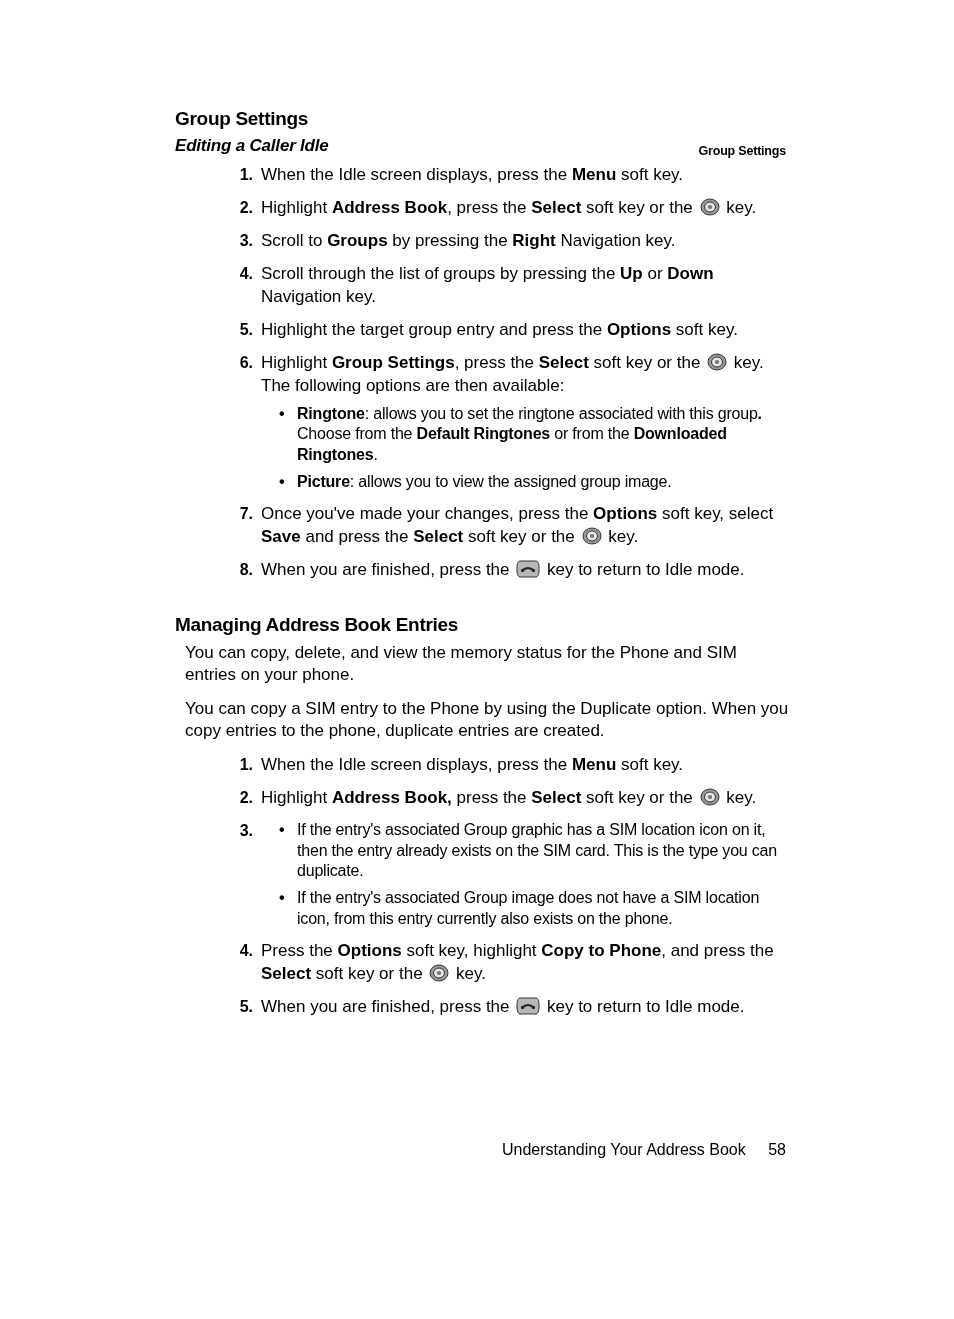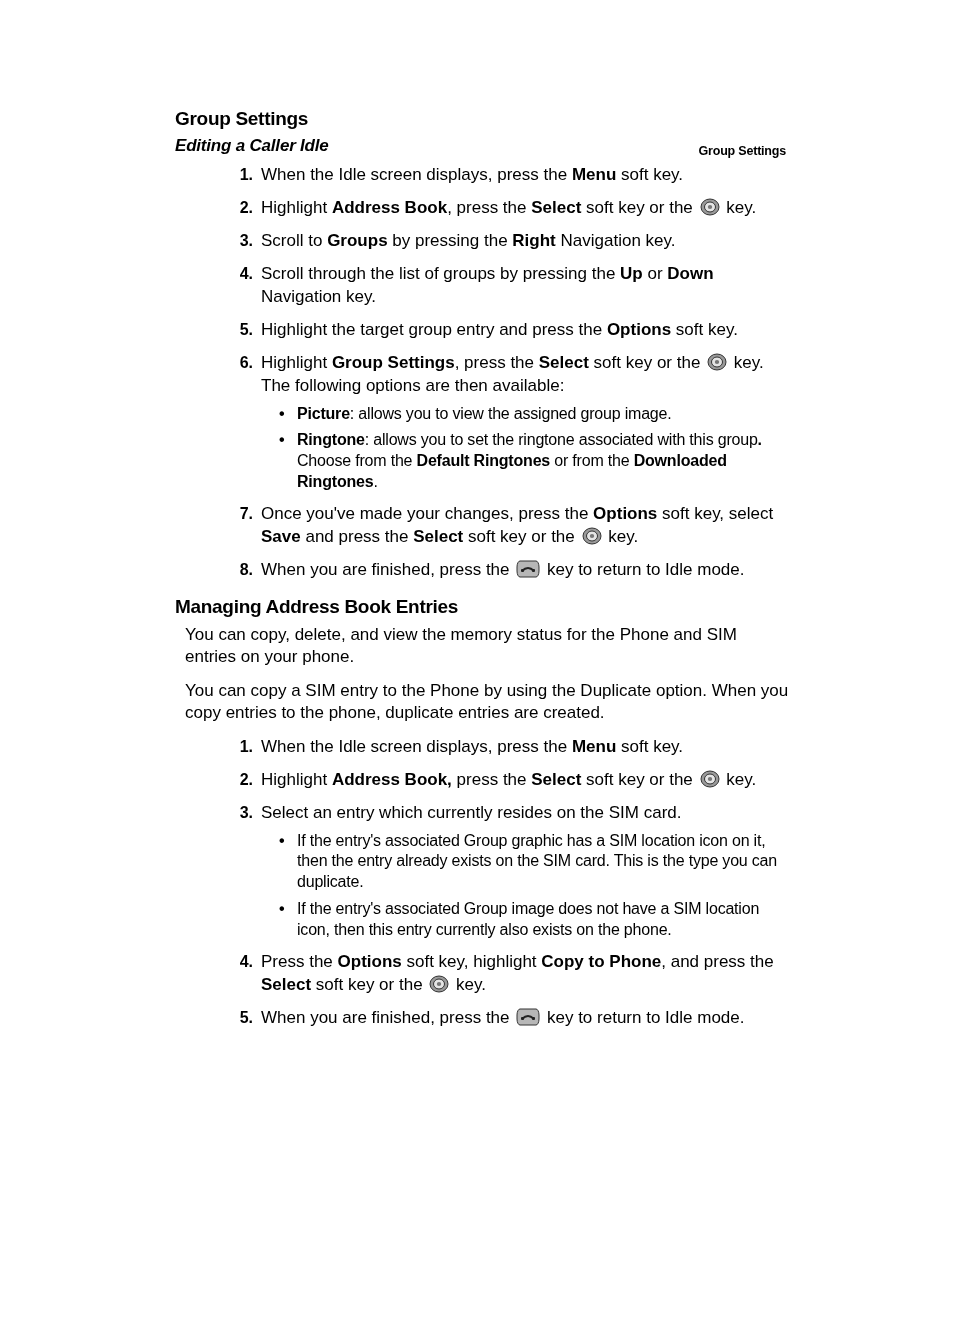--- a/index.html
+++ b/index.html
@@ -25,21 +25,21 @@
     font-size: 12.5px;
     letter-spacing: -0.2px;
   }
   h2 {
     font-size: 19px;
     font-weight: 800;
     margin: 0 0 6px 0;
     letter-spacing: -0.3px;
   }
   h2.first { margin-top: 36px; }
-  h2.second { margin-top: 14px; }
+  h2.second { margin-top: 32px; }
   h3 {
     font-size: 17px;
     font-style: italic;
     font-weight: 800;
     margin: 2px 0 8px 0;
     letter-spacing: -0.2px;
   }
   .body-para {
     font-size: 17px;
     line-height: 1.3;
@@ -139,22 +139,22 @@
       <span>Highlight the target group entry and press the </span><b>Options</b><span> soft key.</span>
     </li>
     <li>
       <span class="num">6.</span>
       <span>Highlight </span><b>Group Settings</b><span>, press the </span><b>Select</b><span> soft key or the </span><span class="icon"><svg width="20" height="18">
             <ellipse cx="10" cy="9" rx="9" ry="8" fill="#9a9a9a" stroke="#333" stroke-width="1"></ellipse>
             <ellipse cx="10" cy="9" rx="5.5" ry="5" fill="#e5e5e5" stroke="#333" stroke-width="1"></ellipse>
             <ellipse cx="10" cy="9" rx="2.2" ry="2" fill="#777"></ellipse>
           </svg></span><span> key. The following options are then available:</span>
       <ul class="sub">
+        <li><b>Ringtone</b><span>: allows you to set the ringtone associated with this group</span><b>.</b><span> Choose from the </span><b>Default Ringtones</b><span> or from the </span><b>Downloaded Ringtones</b><span>.</span></li>
         <li><b>Picture</b><span>: allows you to view the assigned group image.</span></li>
-        <li><b>Ringtone</b><span>: allows you to set the ringtone associated with this group</span><b>.</b><span> Choose from the </span><b>Default Ringtones</b><span> or from the </span><b>Downloaded Ringtones</b><span>.</span></li>
       </ul>
     </li>
     <li>
       <span class="num">7.</span>
       <span>Once you've made your changes, press the </span><b>Options</b><span> soft key, select </span><b>Save</b><span> and press the </span><b>Select</b><span> soft key or the </span><span class="icon"><svg width="20" height="18">
             <ellipse cx="10" cy="9" rx="9" ry="8" fill="#9a9a9a" stroke="#333" stroke-width="1"></ellipse>
             <ellipse cx="10" cy="9" rx="5.5" ry="5" fill="#e5e5e5" stroke="#333" stroke-width="1"></ellipse>
             <ellipse cx="10" cy="9" rx="2.2" ry="2" fill="#777"></ellipse>
           </svg></span><span> key.</span>
     </li>
@@ -182,24 +182,23 @@
     <li>
       <span class="num">2.</span>
       <span>Highlight </span><b>Address Book,</b><span> press the </span><b>Select</b><span> soft key or the </span><span class="icon"><svg width="20" height="18">
             <ellipse cx="10" cy="9" rx="9" ry="8" fill="#9a9a9a" stroke="#333" stroke-width="1"></ellipse>
             <ellipse cx="10" cy="9" rx="5.5" ry="5" fill="#e5e5e5" stroke="#333" stroke-width="1"></ellipse>
             <ellipse cx="10" cy="9" rx="2.2" ry="2" fill="#777"></ellipse>
           </svg></span><span> key.</span>
     </li>
     <li>
       <span class="num">3.</span>
-      <span>Select an entry which currently resides on the SIM card.</span>
       <ul class="sub">
         <li>If the entry's associated Group graphic has a SIM location icon on it, then the entry already exists on the SIM card. This is the type you can duplicate.</li>
-        <li>If the entry's associated Group image does not have a SIM location icon, then this entry currently also exists on the phone.</li>
+        <li>If the entry's associated Group image does not have a SIM location icon, from this entry currently also exists on the phone.</li>
       </ul>
     </li>
     <li>
       <span class="num">4.</span>
       <span>Press the </span><b>Options</b><span> soft key, highlight </span><b>Copy to Phone</b><span>, and press the </span><b>Select</b><span> soft key or the </span><span class="icon"><svg width="20" height="18">
             <ellipse cx="10" cy="9" rx="9" ry="8" fill="#9a9a9a" stroke="#333" stroke-width="1"></ellipse>
             <ellipse cx="10" cy="9" rx="5.5" ry="5" fill="#e5e5e5" stroke="#333" stroke-width="1"></ellipse>
             <ellipse cx="10" cy="9" rx="2.2" ry="2" fill="#777"></ellipse>
           </svg></span><span> key.</span>
     </li>
@@ -207,14 +206,18 @@
       <span class="num">5.</span>
       <span>When you are finished, press the </span><span class="icon"><svg width="24" height="18">
             <rect x="1" y="1" width="22" height="16" rx="3" ry="6" fill="#b7b7b7" stroke="#333" stroke-width="1"></rect>
             <path d="M6 11 q6 -6 12 0" stroke="#222" stroke-width="2" fill="none"></path>
             <rect x="5" y="9" width="3" height="3" rx="1" fill="#222"></rect>
             <rect x="16" y="9" width="3" height="3" rx="1" fill="#222"></rect>
           </svg></span><span> key to return to Idle mode.</span>
     </li>
   </ol>
 
+  <div class="footer">
+    <span>Understanding Your Address Book</span>
+    <span class="pg">58</span>
+  </div>
 
 </div>
 
 </body></html>

